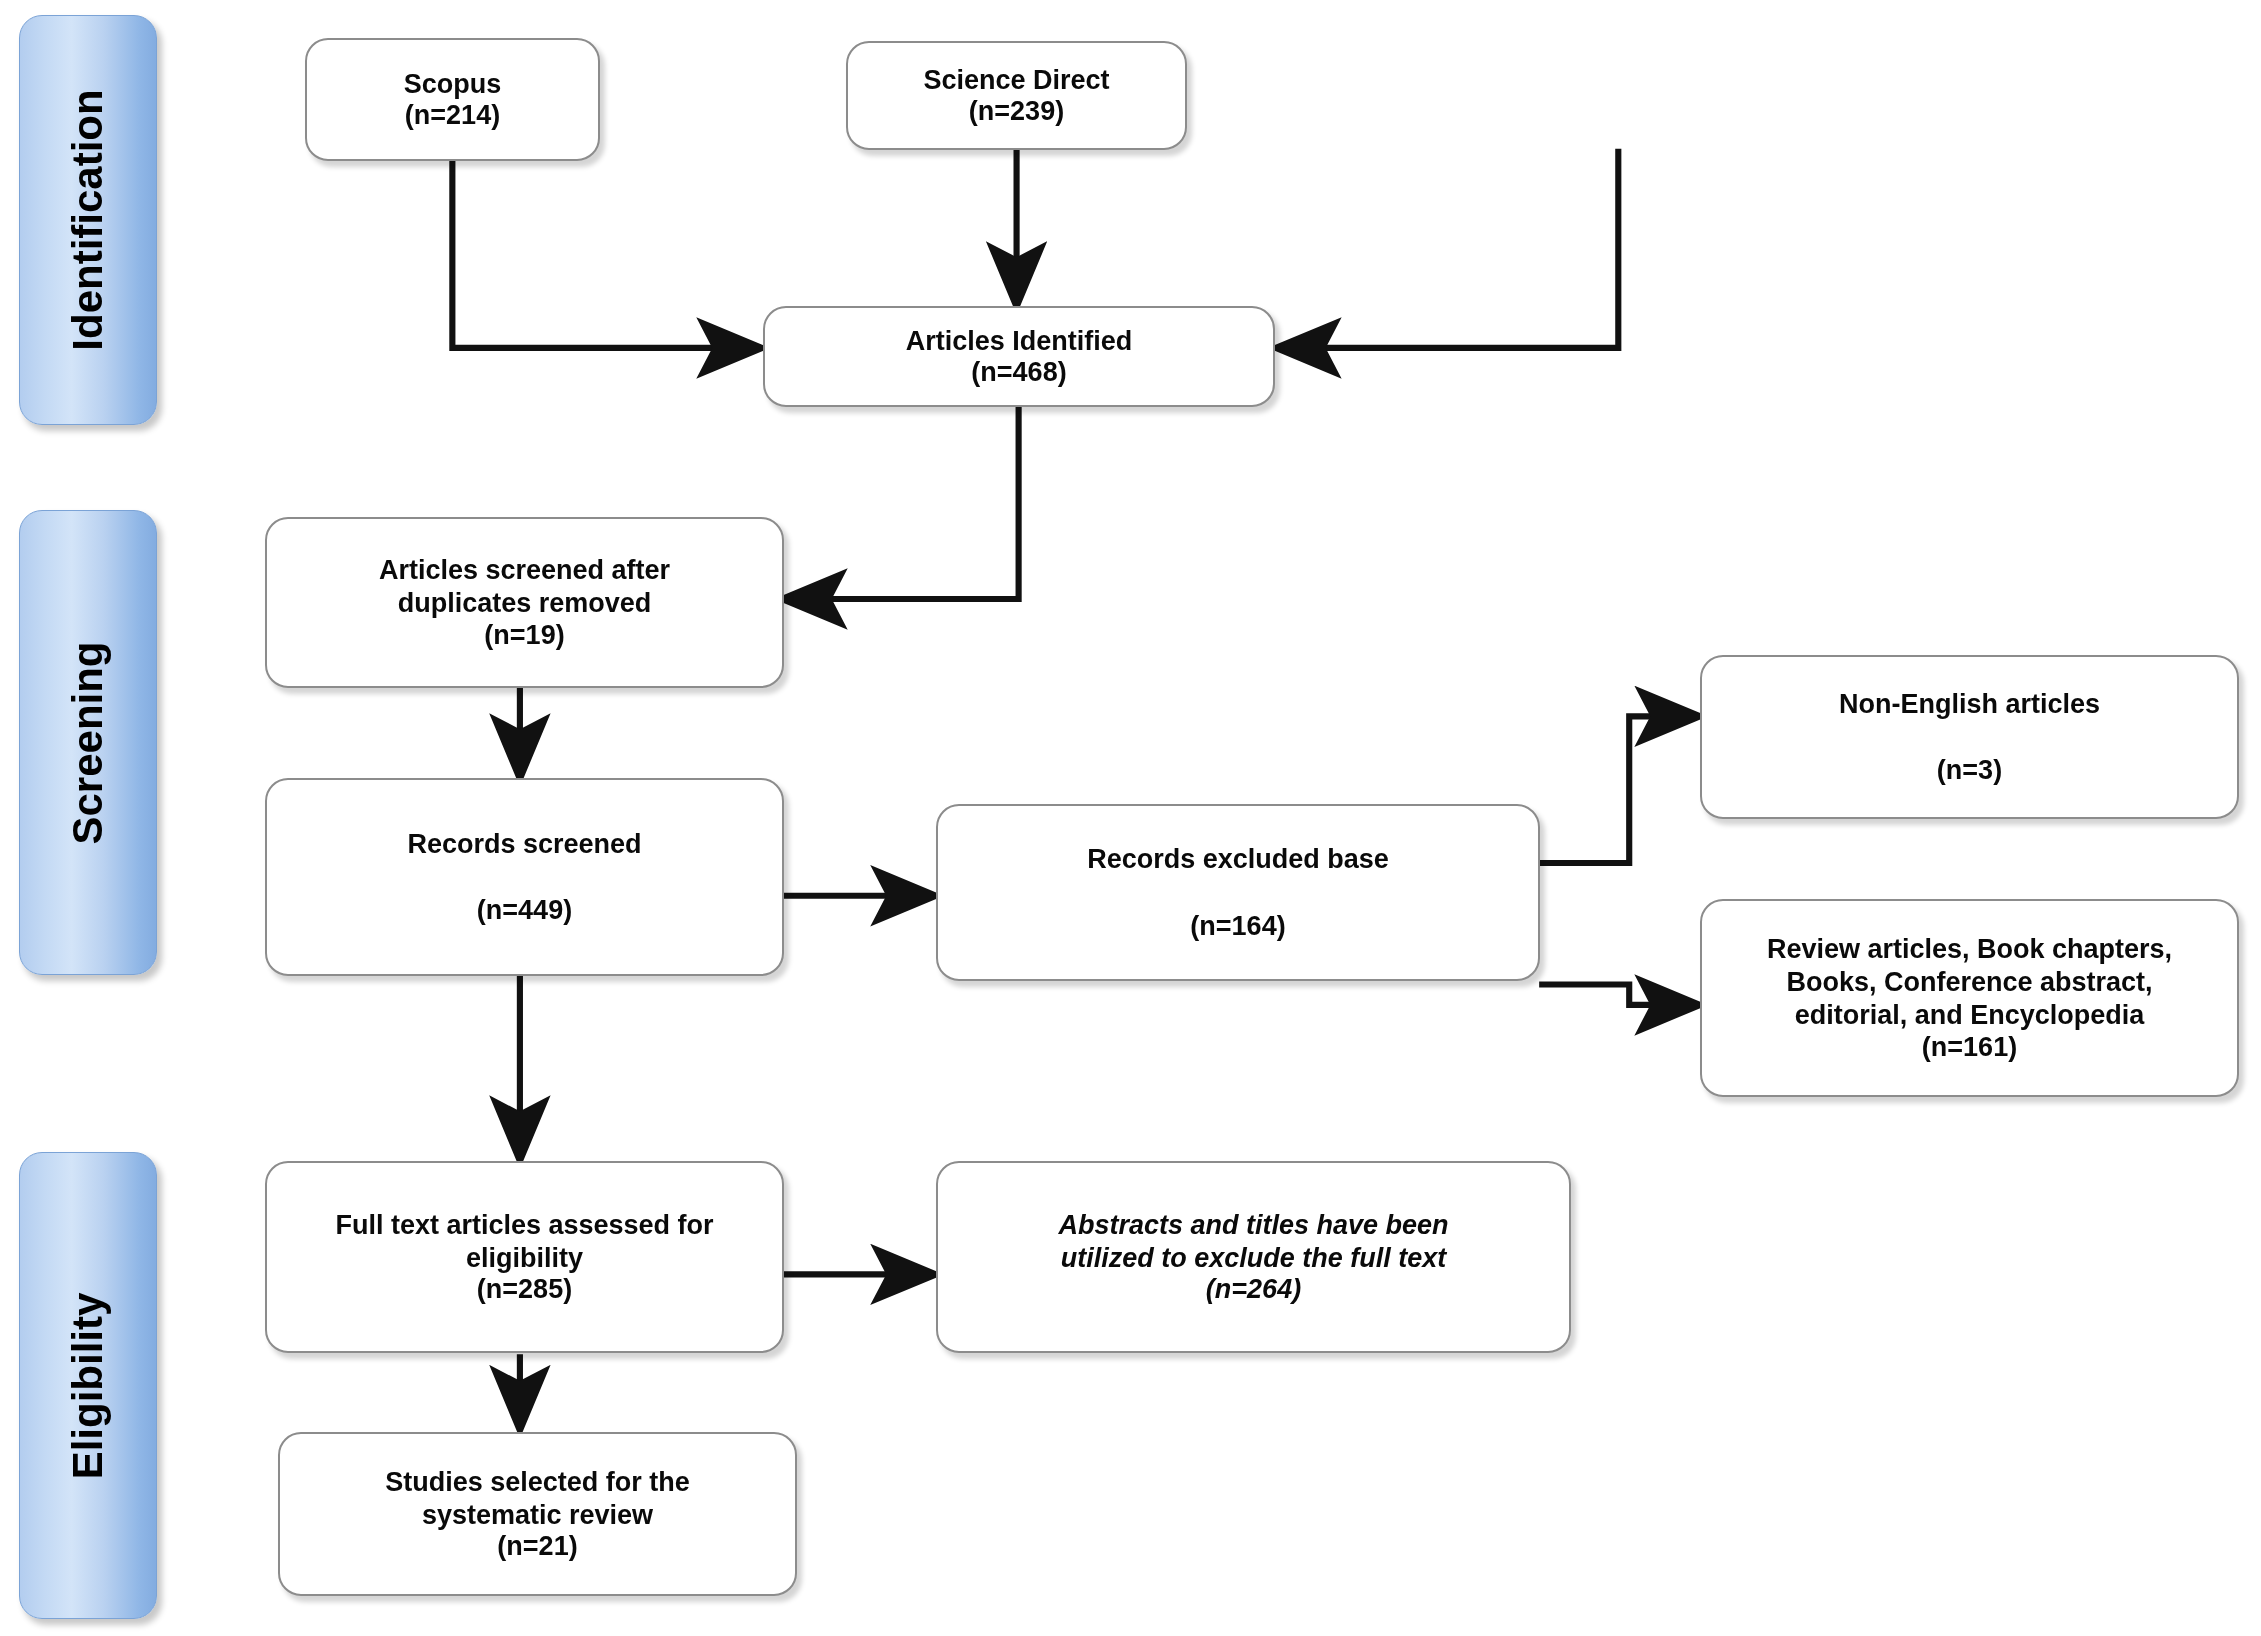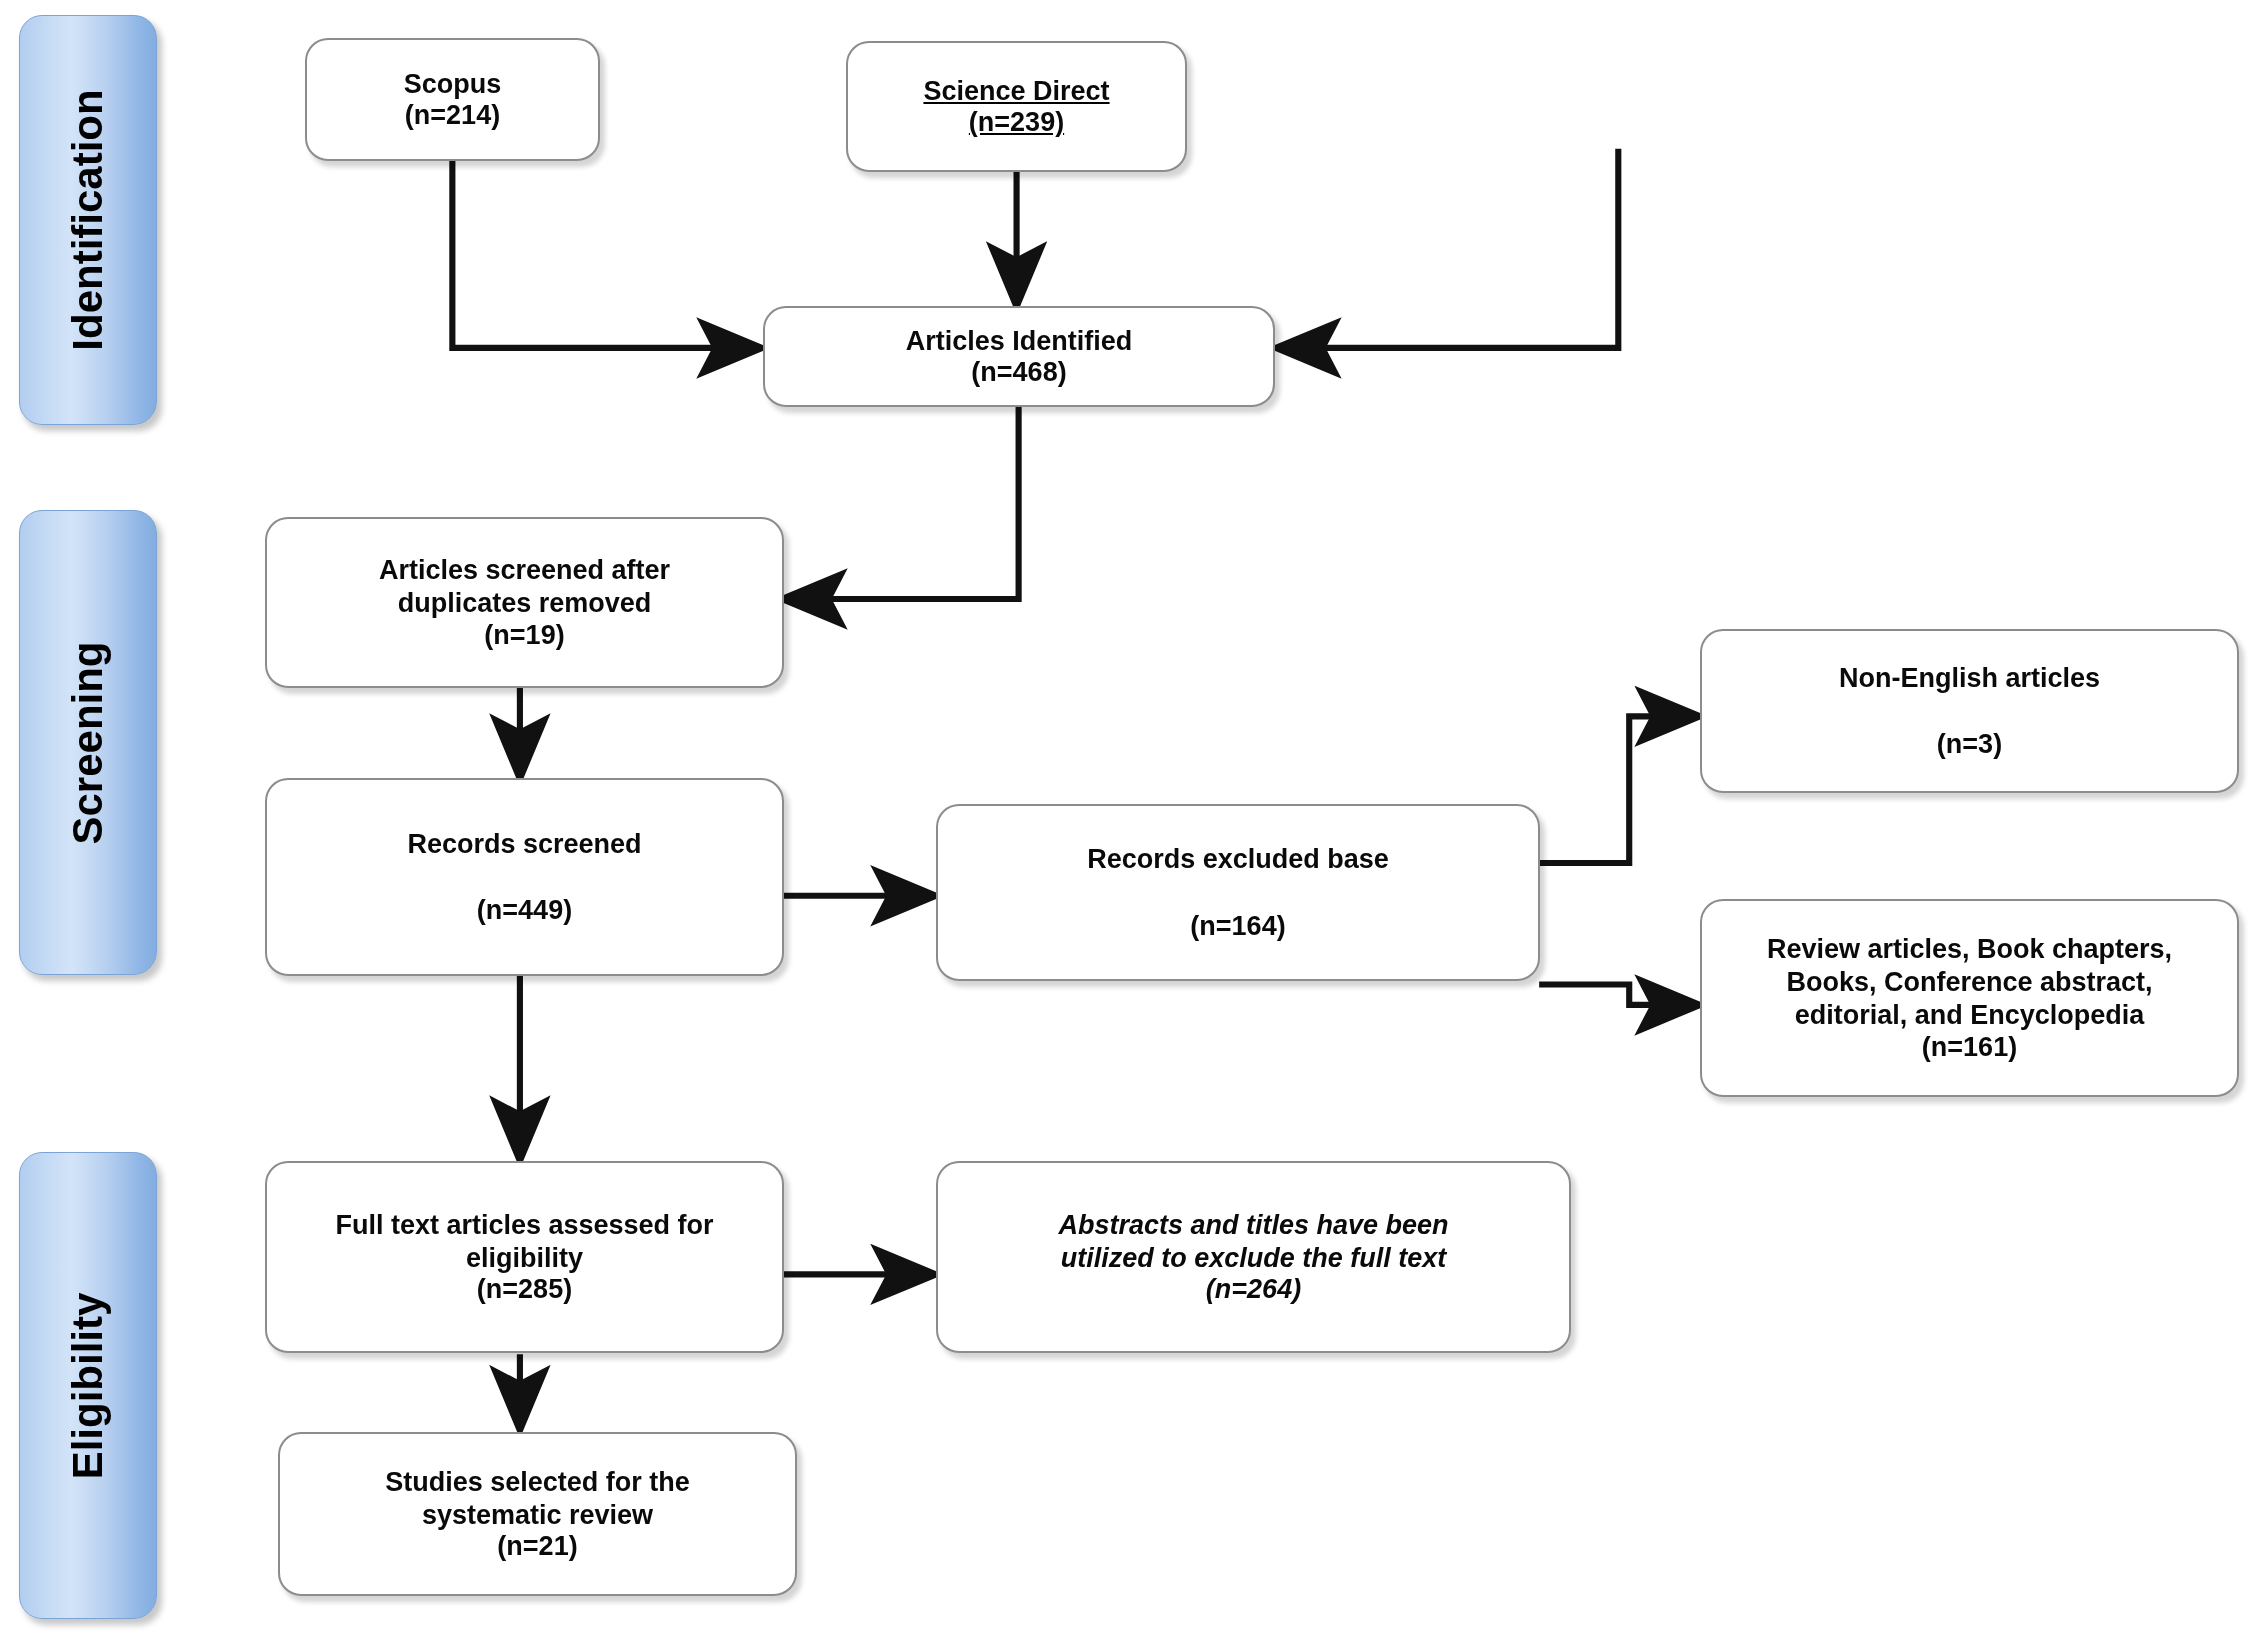--- a/index.html
+++ b/index.html
@@ -129,21 +129,21 @@
 
   <div class="phase-bar" style="left:19px; top:1152px; width:136px; height:465px;">
     <span class="phase-label">Eligibility</span>
   </div>
 
   <div class="node tight" style="left:305px; top:38px; width:295px; height:123px;">
     <div class="title">Scopus</div>
     <div class="count">(n=214)</div>
   </div>
 
-  <div class="node tight" style="left:846px; top:41px; width:341px; height:131px;text-decoration:underline;">
+  <div class="node tight" style="left:846px; top:41px; width:341px; height:109px;">
     <div class="title">Science Direct</div>
     <div class="count">(n=239)</div>
   </div>
 
 
   <div class="node tight" style="left:763px; top:306px; width:512px; height:101px;">
     <div class="title">Articles Identified</div>
     <div class="count">(n=468)</div>
   </div>
 
@@ -156,21 +156,21 @@
   <div class="node loose" style="left:265px; top:778px; width:519px; height:198px;">
     <div class="title">Records screened</div>
     <div class="count">(n=449)</div>
   </div>
 
   <div class="node loose" style="left:936px; top:804px; width:604px; height:177px;">
     <div class="title">Records excluded base</div>
     <div class="count">(n=164)</div>
   </div>
 
-  <div class="node loose" style="left:1700px; top:629px; width:539px; height:164px;">
+  <div class="node loose" style="left:1700px; top:655px; width:539px; height:164px;">
     <div class="title">Non-English articles</div>
     <div class="count">(n=3)</div>
   </div>
 
   <div class="node" style="left:1700px; top:899px; width:539px; height:198px;">
     <div class="title">Review articles, Book chapters,
 Books, Conference abstract,
 editorial, and Encyclopedia</div>
     <div class="count">(n=161)</div>
   </div>

